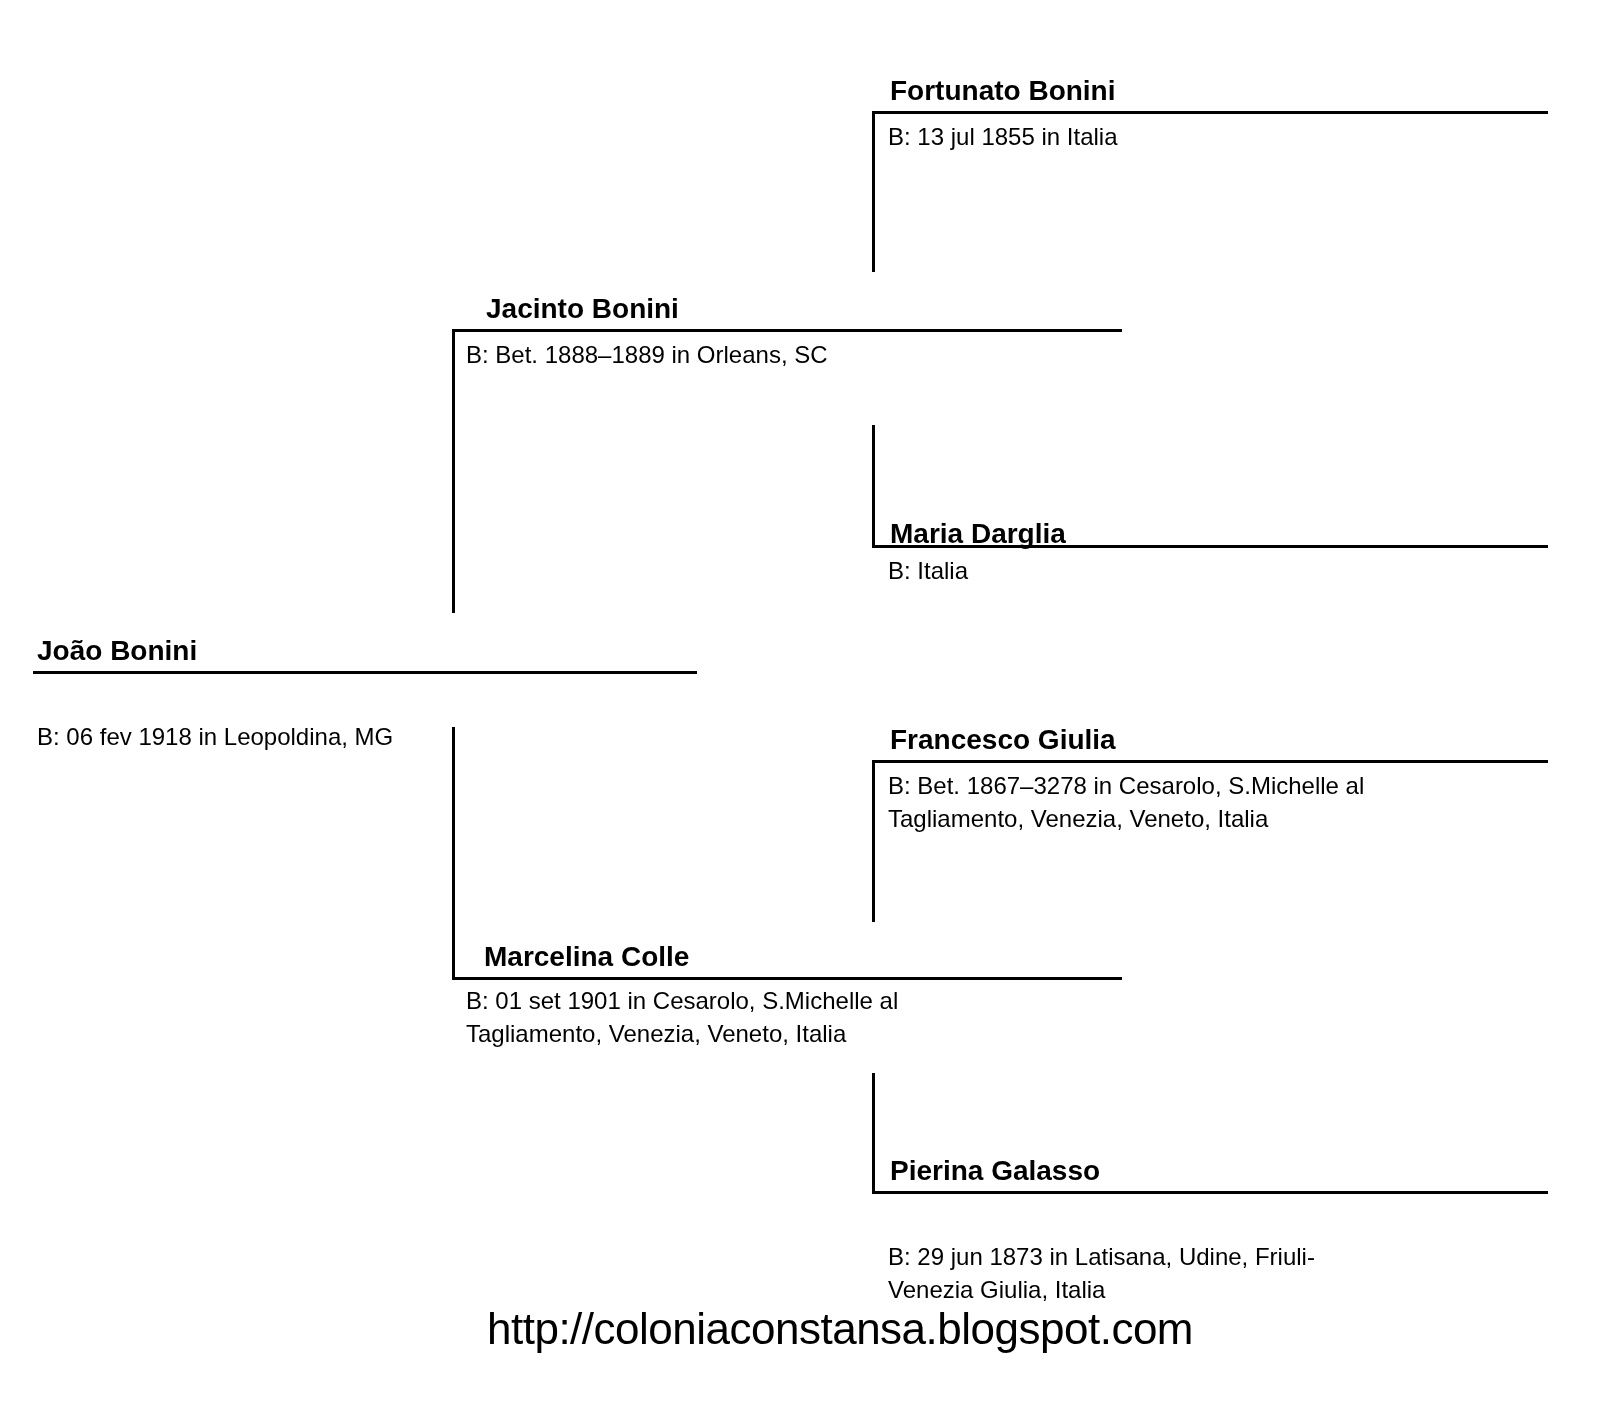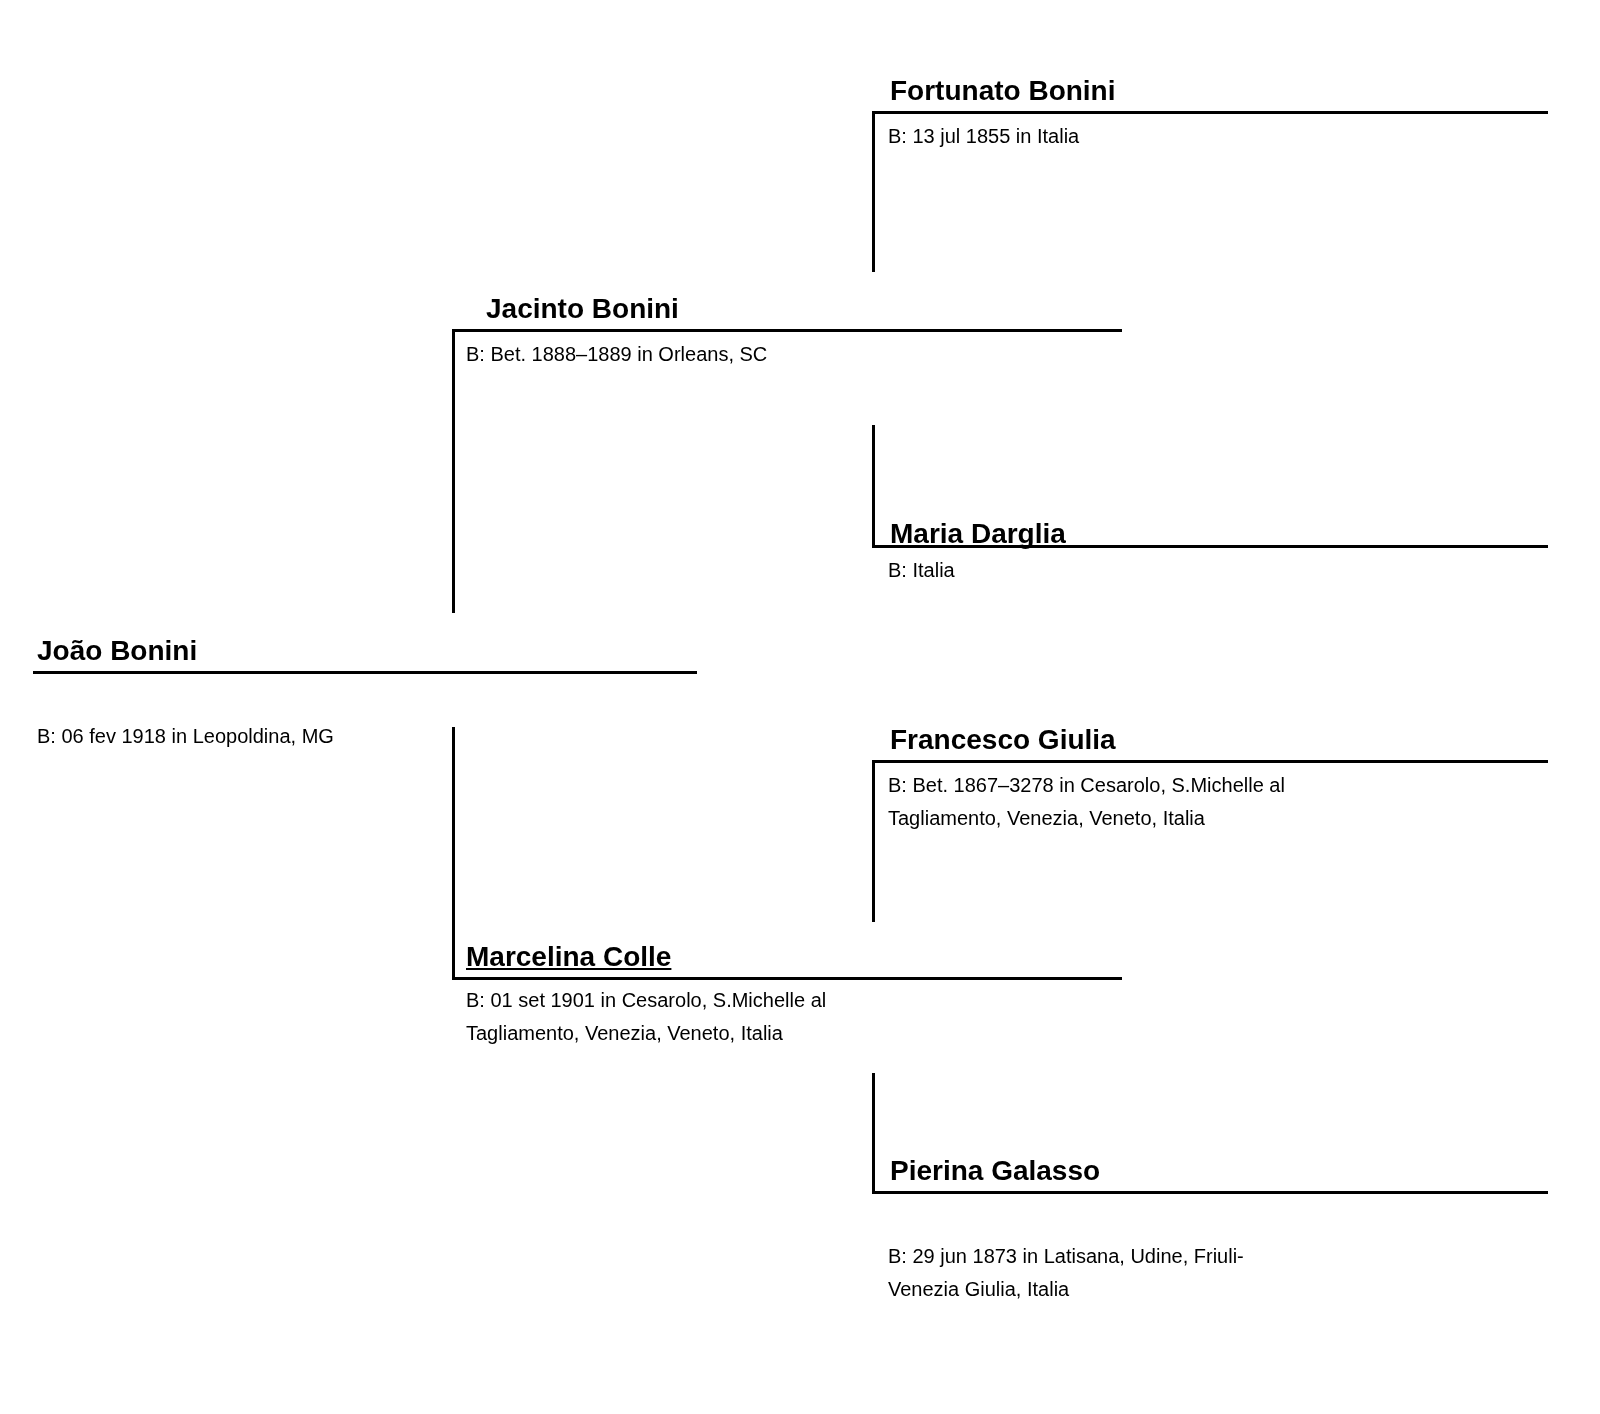--- a/index.html
+++ b/index.html
@@ -18,21 +18,21 @@
   }
   .pname{
     position:absolute;
     font-size:28px;
     font-weight:bold;
     line-height:28px;
     white-space:nowrap;
   }
   .pbirth{
     position:absolute;
-    font-size:20px;
+    font-size:24px;
     line-height:33px;
     white-space:pre;
   }
   .hline{
     position:absolute;
     height:3px;
     background:var(--ink);
   }
   .vline{
     position:absolute;
@@ -52,21 +52,21 @@
   
   .pos-joao-name   {left:37px;  top:637px;}
   .pos-joao-line   {left:33px;  top:671px; width:664px;}
   .pos-joao-birth  {left:37px;  top:680px;margin-top:40px;}
 
   
   .pos-jacinto-name  {left:486px; top:295px;}
   .pos-jacinto-line  {left:452px; top:329px; width:670px;}
   .pos-jacinto-birth {left:466px; top:338px;}
 
-  .pos-marcelina-name  {left:466px; top:943px;text-decoration:underline;}
+  .pos-marcelina-name  {left:484px; top:943px;}
   .pos-marcelina-line  {left:452px; top:977px; width:670px;}
   .pos-marcelina-birth {left:466px; top:984px;}
 
   
   .pos-fortunato-name  {left:890px; top:77px;}
   .pos-fortunato-line  {left:872px; top:111px; width:676px;}
   .pos-fortunato-birth {left:888px; top:120px;}
 
   .pos-maria-name  {left:890px; top:520px;}
   .pos-maria-line  {left:872px; top:545px; width:676px;}
@@ -126,14 +126,15 @@
   <div class="pbirth pos-pierina-birth">B: 29 jun 1873 in Latisana, Udine, Friuli-
 Venezia Giulia, Italia</div>
 
   <div class="vline pos-v-fortunato-down"></div>
   <div class="vline pos-v-maria-up"></div>
   <div class="vline pos-v-jacinto-down"></div>
   <div class="vline pos-v-marcelina-up"></div>
   <div class="vline pos-v-francesco-down"></div>
   <div class="vline pos-v-pierina-up"></div>
 
+  <div class="footer">http://coloniaconstansa.blogspot.com</div>
 
 </div>
 
 </body></html>

